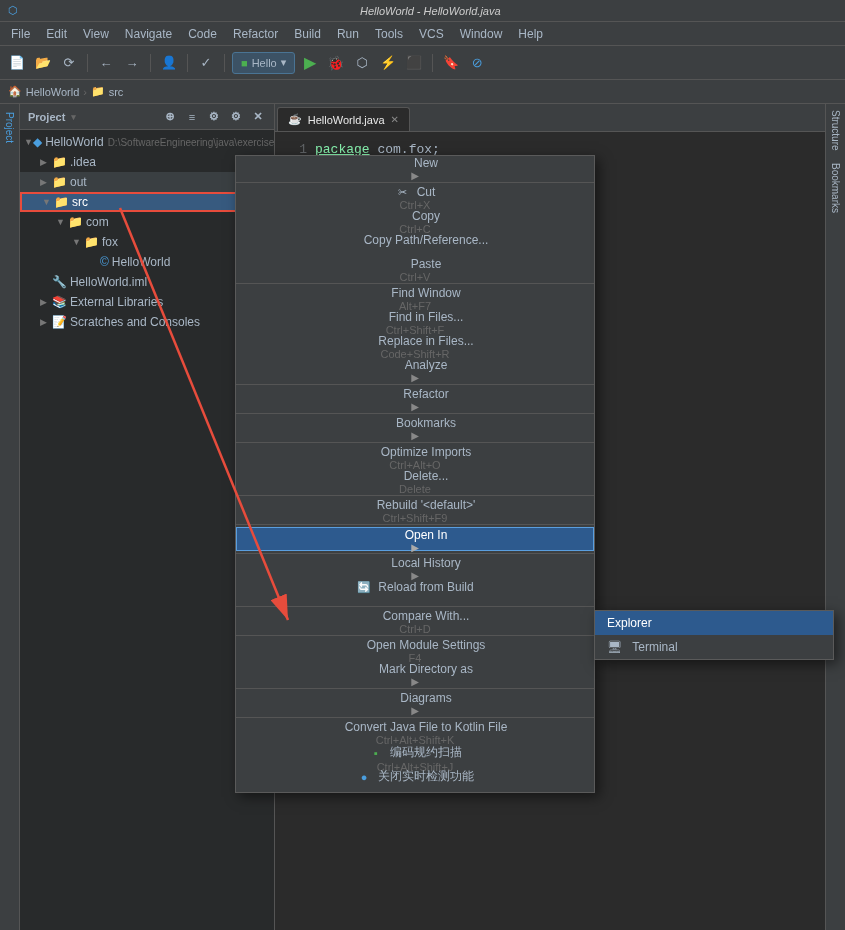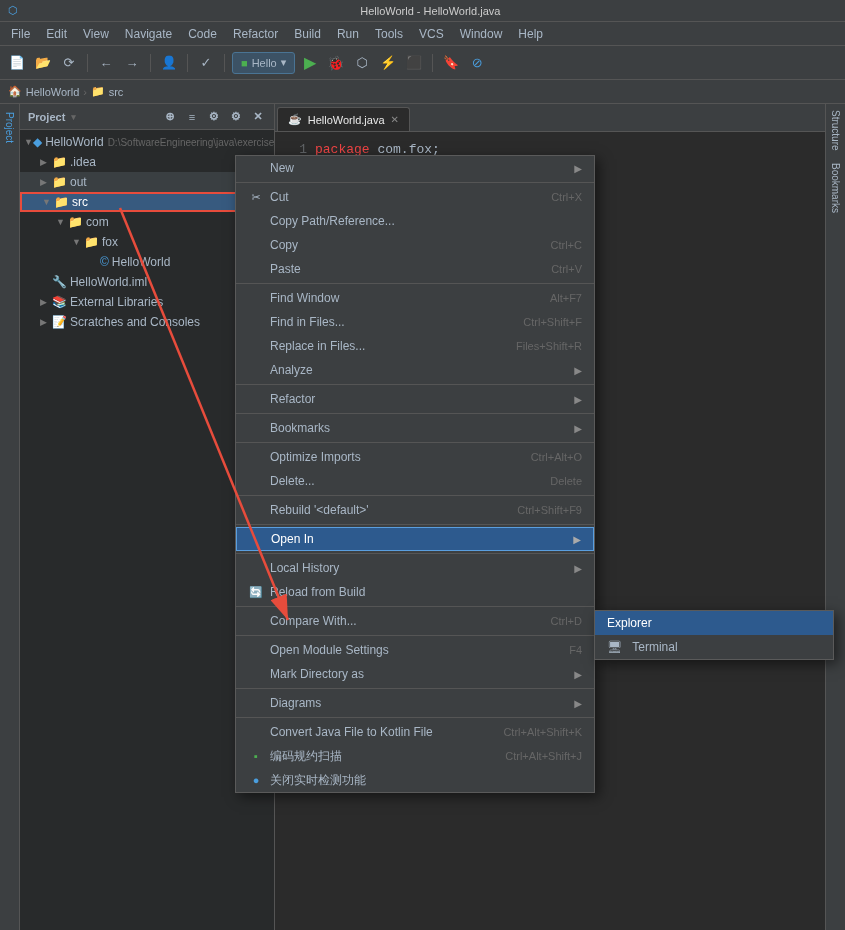--- a/index.html
+++ b/index.html
@@ -21,20 +21,21 @@
       display: flex;
       align-items: center;
       padding: 0 8px;
       font-size: 11px;
       color: #a9b7c6;
       border-bottom: 1px solid #555;
     }
     .title-bar-title {
       margin: 0 auto;
       color: #ccc;
+      font-style: italic;
     }
 
     
     .menu-bar {
       height: 24px;
       background: #3c3f41;
       display: flex;
       align-items: center;
       padding: 0 4px;
       border-bottom: 1px solid #555;
@@ -235,21 +236,21 @@
       font-size: 13px;
       line-height: 1.6;
     }
     .code-area {
       flex: 1;
       font-family: 'Courier New', monospace;
       font-size: 13px;
       line-height: 1.6;
       color: #a9b7c6;
     }
-    .kw { color: #ef4444; }
+    .kw { color: #86efac; text-decoration: underline; }
     .cls { color: #a9b7c6; font-weight: bold; }
     .fn { color: #ffc66d; }
     .pkg { color: #a9b7c6; }
 
     
     .context-menu {
       position: absolute;
       top: 155px;
       left: 235px;
       width: 360px;
@@ -260,20 +261,21 @@
       font-size: 12px;
     }
     .ctx-item {
       display: flex;
       align-items: center;
       height: 24px;
       padding: 0 12px;
       cursor: pointer;
       color: #a9b7c6;
       justify-content: space-between;
+      flex-direction: column;
     }
     .ctx-item.highlighted { background: #2d5a8e; }
     .ctx-separator {
       height: 1px;
       background: #555;
       margin: 2px 0;
     }
     .ctx-label { display: flex; align-items: center; gap: 6px; }
     .ctx-shortcut { color: #666; font-size: 11px; }
     .ctx-arrow { color: #888; font-size: 10px; }
@@ -529,35 +531,35 @@
     <span class="ctx-label">
       <span class="ctx-icon">✂</span>
       <span>Cut</span>
     </span>
     <span class="ctx-shortcut">Ctrl+X</span>
   </div>
 
   <div class="ctx-item">
     <span class="ctx-label">
       <span class="ctx-icon"></span>
+      <span>Copy</span>
+    </span>
+    <span class="ctx-shortcut">Ctrl+C</span>
+  </div>
+
+  <div class="ctx-item">
+    <span class="ctx-label">
+      <span class="ctx-icon"></span>
       <span>Copy Path/Reference...</span>
     </span>
   </div>
 
   <div class="ctx-item">
     <span class="ctx-label">
       <span class="ctx-icon"></span>
-      <span>Copy</span>
-    </span>
-    <span class="ctx-shortcut">Ctrl+C</span>
-  </div>
-
-  <div class="ctx-item">
-    <span class="ctx-label">
-      <span class="ctx-icon"></span>
       <span>Paste</span>
     </span>
     <span class="ctx-shortcut">Ctrl+V</span>
   </div>
 
   <div class="ctx-separator"></div>
 
   <div class="ctx-item">
     <span class="ctx-label">
       <span class="ctx-icon"></span>
@@ -572,21 +574,21 @@
       <span>Find in Files...</span>
     </span>
     <span class="ctx-shortcut">Ctrl+Shift+F</span>
   </div>
 
   <div class="ctx-item">
     <span class="ctx-label">
       <span class="ctx-icon"></span>
       <span>Replace in Files...</span>
     </span>
-    <span class="ctx-shortcut">Files+Shift+R</span>
+    <span class="ctx-shortcut">Code+Shift+R</span>
   </div>
 
   <div class="ctx-item">
     <span class="ctx-label">
       <span class="ctx-icon"></span>
       <span>Analyze</span>
     </span>
     <span class="ctx-arrow">▶</span>
   </div>
 

